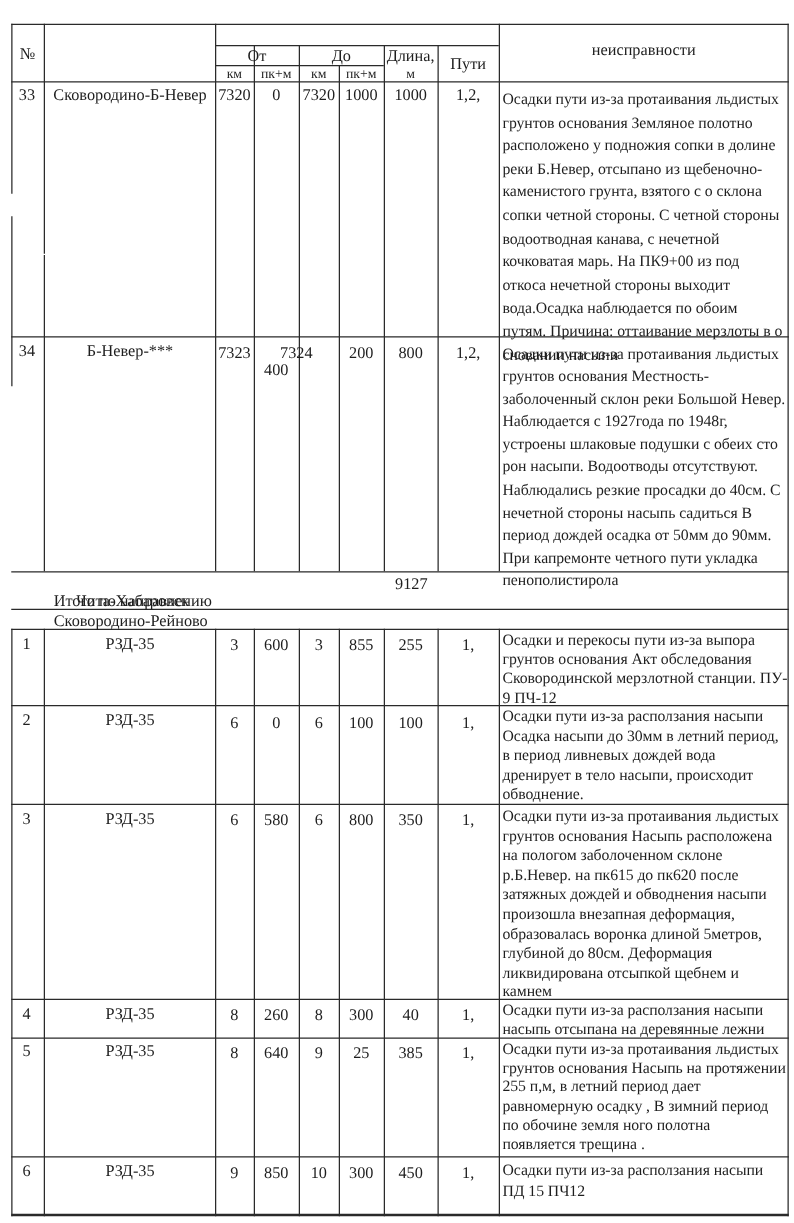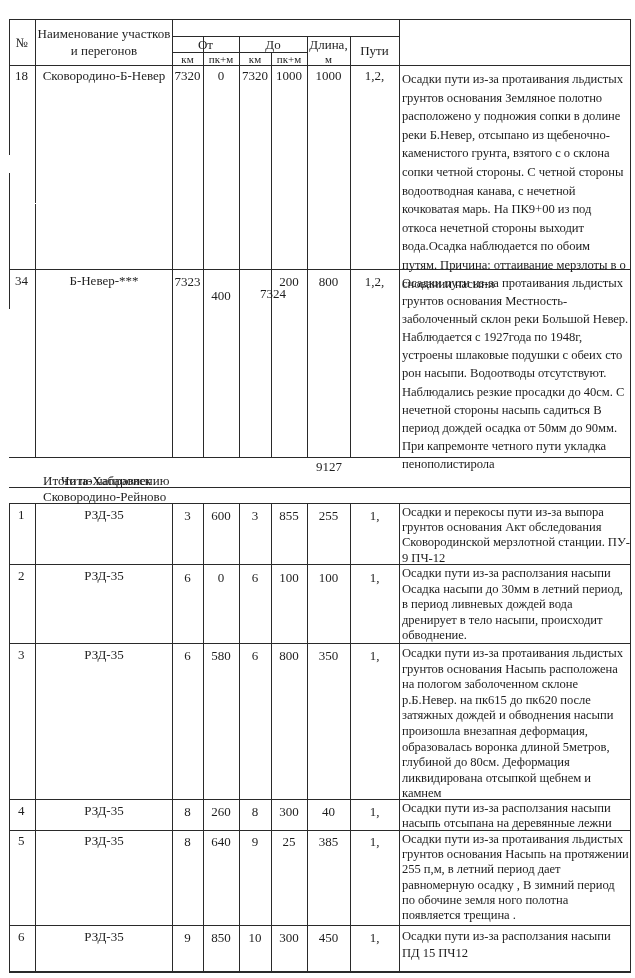--- a/index.html
+++ b/index.html
@@ -51,40 +51,37 @@
   <div class="L" style="left:350px;top:503px;width:1px;height:470px;"></div>
   <div class="L" style="left:399px;top:503px;width:1px;height:470px;"></div>
 
   <div class="L" style="left:9px;top:564px;width:622px;height:1px;"></div>
   <div class="L" style="left:9px;top:643px;width:622px;height:1px;"></div>
   <div class="L" style="left:9px;top:799px;width:622px;height:1px;"></div>
   <div class="L" style="left:9px;top:830px;width:622px;height:1px;"></div>
   <div class="L" style="left:9px;top:925px;width:622px;height:1px;"></div>
 
   <div class="t c" style="left:9px;top:35px;width:26px;">№</div>
-  <div class="t c" style="left:36px;top:26px;width:136px;">
-    <div>Наименование участков</div>
-    <div style="margin-top:1px;">и перегонов</div>
-  </div>
   <div class="t c" style="left:172px;top:37px;width:67px;">От</div>
   <div class="t c" style="left:239px;top:37px;width:68px;">До</div>
   <div class="t c" style="left:307px;top:37px;width:43px;">
     <div>Длина,</div>
     <div style="font-size:11px;line-height:13px;">м</div>
   </div>
   <div class="t c" style="left:172px;top:53px;width:31px;font-size:11px;line-height:12px;">км</div>
   <div class="t c" style="left:203px;top:53px;width:36px;font-size:11px;line-height:12px;">пк+м</div>
   <div class="t c" style="left:239px;top:53px;width:32px;font-size:11px;line-height:12px;">км</div>
   <div class="t c" style="left:271px;top:53px;width:36px;font-size:11px;line-height:12px;">пк+м</div>
   <div class="t c" style="left:350px;top:43px;width:49px;">Пути</div>
   <div class="t c" style="left:400px;top:29px;width:230px;">
-  </div>
-
-  <div>
-    <div class="t" style="left:15px;top:68px;">18</div>
+    <div style="margin-top:3px;">неисправности</div>
+  </div>
+
+  <div>
+    <div class="t" style="left:15px;top:68px;">33</div>
     <div class="t c" style="left:36px;top:68px;width:136px;">Сковородино-Б-Невер</div>
     <div class="t c" style="left:172px;top:68px;width:31px;">7320</div>
     <div class="t c" style="left:203px;top:68px;width:36px;">0</div>
     <div class="t c" style="left:239px;top:68px;width:32px;">7320</div>
     <div class="t c" style="left:271px;top:68px;width:36px;">1000</div>
     <div class="t c" style="left:307px;top:68px;width:43px;">1000</div>
     <div class="t c" style="left:350px;top:68px;width:49px;">1,2,</div>
     <div class="desc" style="left:402px;top:70px;">Осадки пути из-за протаивания льдистых
 грунтов основания Земляное полотно
 расположено у подножия сопки в долине
@@ -97,21 +94,21 @@
 вода.Осадка наблюдается по обоим
 путям. Причина: оттаивание мерзлоты в о
 сновании насыпи</div>
   </div>
 
   <div>
     <div class="t" style="left:15px;top:273px;">34</div>
     <div class="t c" style="left:36px;top:273px;width:136px;">Б-Невер-***</div>
     <div class="t c" style="left:172px;top:274px;width:31px;">7323</div>
     <div class="t c" style="left:203px;top:288px;width:36px;">400</div>
-    <div class="t c" style="left:257px;top:274px;width:32px;margin-top:12px;">7324</div>
+    <div class="t c" style="left:221px;top:274px;width:32px;">7324</div>
     <div class="t c" style="left:271px;top:274px;width:36px;">200</div>
     <div class="t c" style="left:307px;top:274px;width:43px;">800</div>
     <div class="t c" style="left:350px;top:274px;width:49px;">1,2,</div>
     <div class="desc" style="left:402px;top:274px;line-height:18.1px;">Осадки пути из-за протаивания льдистых
 грунтов основания Местность-
 заболоченный склон реки Большой Невер.
 Наблюдается с 1927года по 1948г,
 устроены шлаковые подушки с обеих сто
 рон насыпи. Водоотводы отсутствуют.
 Наблюдались резкие просадки до 40см. С

